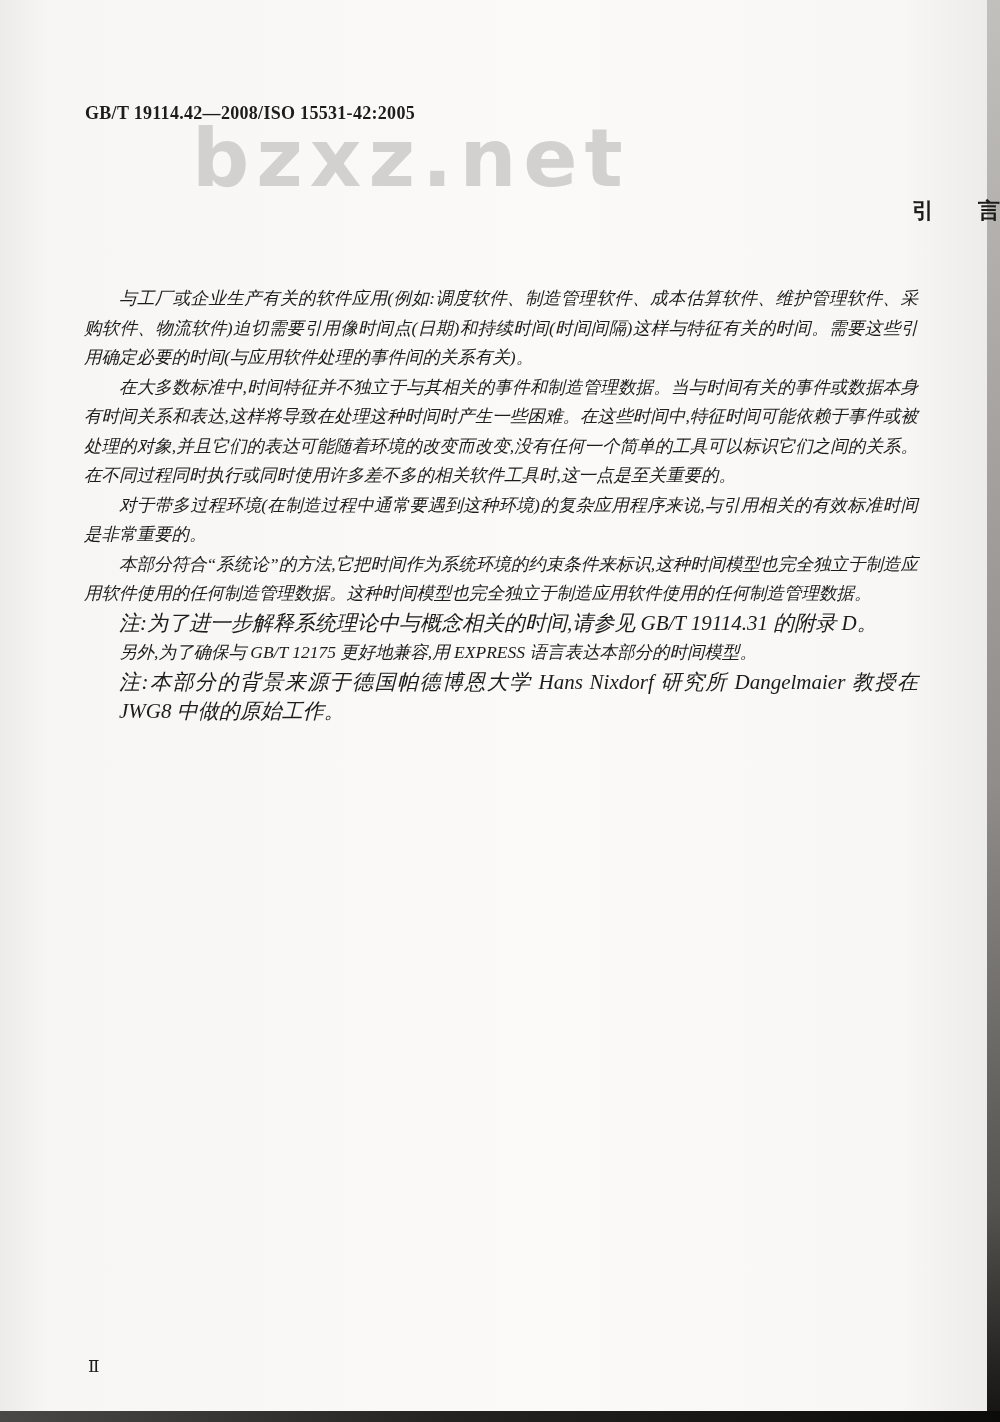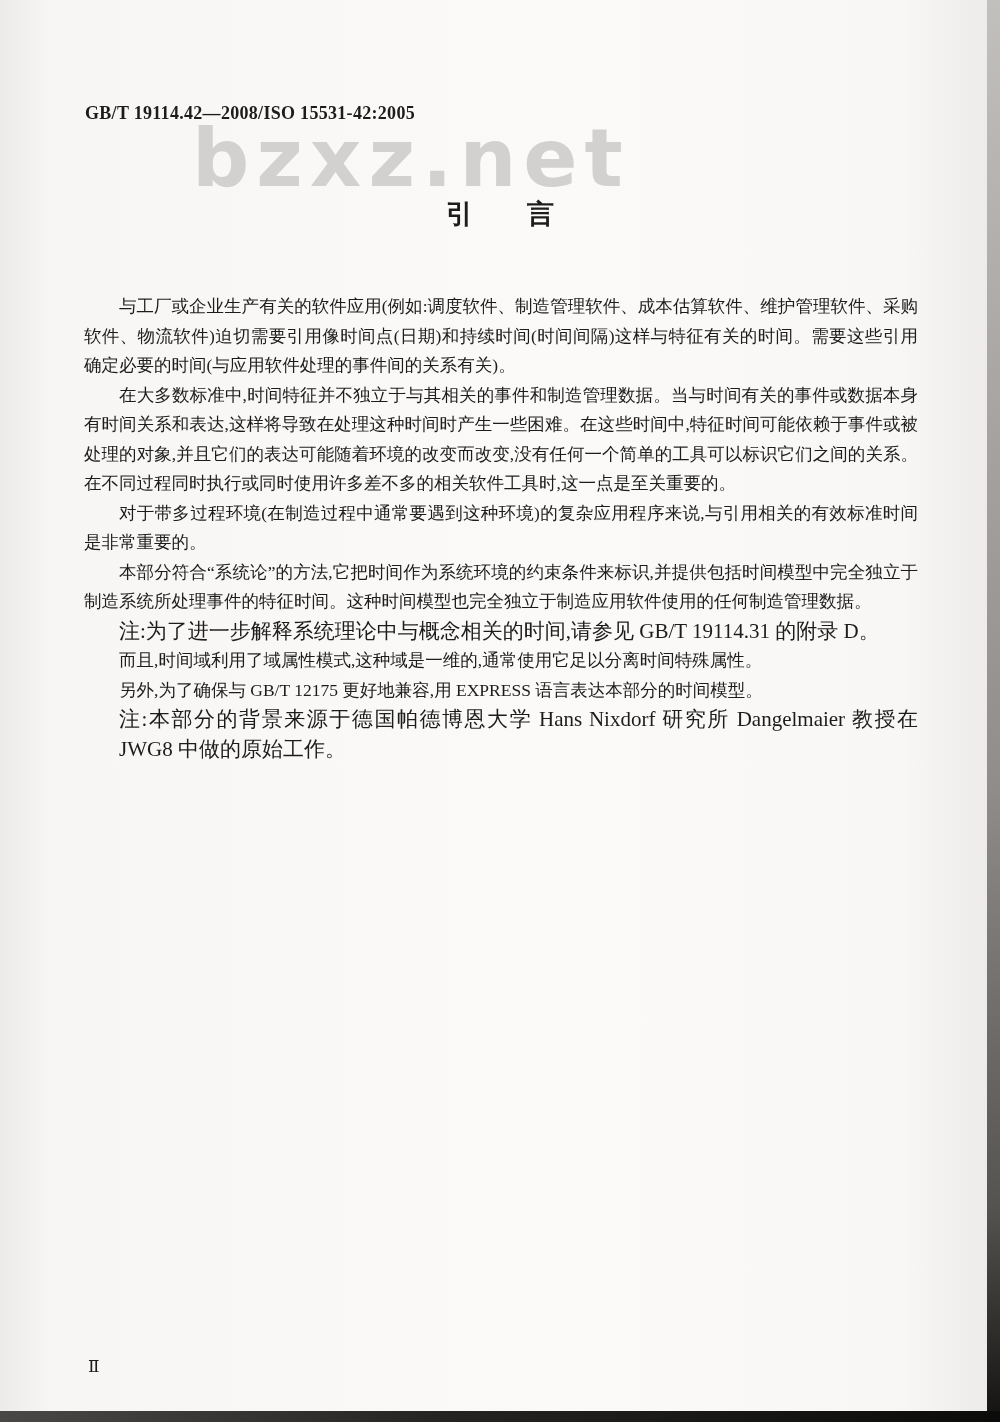--- a/index.html
+++ b/index.html
@@ -43,33 +43,34 @@
     font-weight: bold;
     letter-spacing: 7px;
     color: #c9c8c6;
     opacity: 0.8;
     z-index: 0;
   }
   .doc-title {
     position: absolute;
     top: 196px;
     left: 0; width: 100%;
-    text-align: center;
-    font-size: 27px;
+    text-align: right;
+    font-size: 22px;
     font-weight: bold;
     z-index: 1;
   }
   .content {
     position: absolute;
-    left: 84px; top: 292px;
+    left: 84px; top: 284px;
     width: 834px;
     font-size: 17.5px;
     line-height: 29.5px;
     text-align: justify;
     z-index: 1;
+    font-style: italic;
   }
   .para { text-indent: 2em; }
   .note {
     font-size: 21px;
     line-height: 29.5px;
     padding-left: 35px;
     text-indent: 0;
   }
   .page-number {
     position: absolute;
@@ -86,23 +87,22 @@
   <div class="watermark">bzxz.net</div>
 
   <div class="header">GB/T 19114.42—2008/ISO 15531-42:2005</div>
 
   <div class="doc-title">引　　言</div>
 
   <div class="content">
     <p class="para">与工厂或企业生产有关的软件应用(例如:调度软件、制造管理软件、成本估算软件、维护管理软件、采购软件、物流软件)迫切需要引用像时间点(日期)和持续时间(时间间隔)这样与特征有关的时间。需要这些引用确定必要的时间(与应用软件处理的事件间的关系有关)。</p>
     <p class="para">在大多数标准中,时间特征并不独立于与其相关的事件和制造管理数据。当与时间有关的事件或数据本身有时间关系和表达,这样将导致在处理这种时间时产生一些困难。在这些时间中,特征时间可能依赖于事件或被处理的对象,并且它们的表达可能随着环境的改变而改变,没有任何一个简单的工具可以标识它们之间的关系。在不同过程同时执行或同时使用许多差不多的相关软件工具时,这一点是至关重要的。</p>
     <p class="para">对于带多过程环境(在制造过程中通常要遇到这种环境)的复杂应用程序来说,与引用相关的有效标准时间是非常重要的。</p>
-    <p class="para">本部分符合“系统论”的方法,它把时间作为系统环境的约束条件来标识,并提供包括时间模型中完全独立于制造系统所处理事件的特征时间。这种时间模型也完全独立于制造应用软件使用的任何制造管理数据。</p>
+    <p class="para">本部分符合“系统论”的方法,它把时间作为系统环境的约束条件来标识,这种时间模型也完全独立于制造应用软件使用的任何制造管理数据。这种时间模型也完全独立于制造应用软件使用的任何制造管理数据。</p>
     <p class="note">注:为了进一步解释系统理论中与概念相关的时间,请参见 GB/T 19114.31 的附录 D。</p>
-    <p class="para">而且,时间域利用了域属性模式,这种域是一维的,通常使用它足以分离时间特殊属性。</p>
     <p class="para">另外,为了确保与 GB/T 12175 更好地兼容,用 EXPRESS 语言表达本部分的时间模型。</p>
     <p class="note">注:本部分的背景来源于德国帕德博恩大学 Hans Nixdorf 研究所 Dangelmaier 教授在 JWG8 中做的原始工作。</p>
   </div>
 
   <div class="page-number">Ⅱ</div>
 
   <div class="scan-edge-right"></div>
   <div class="scan-edge-bottom"></div>
 </div>
 

